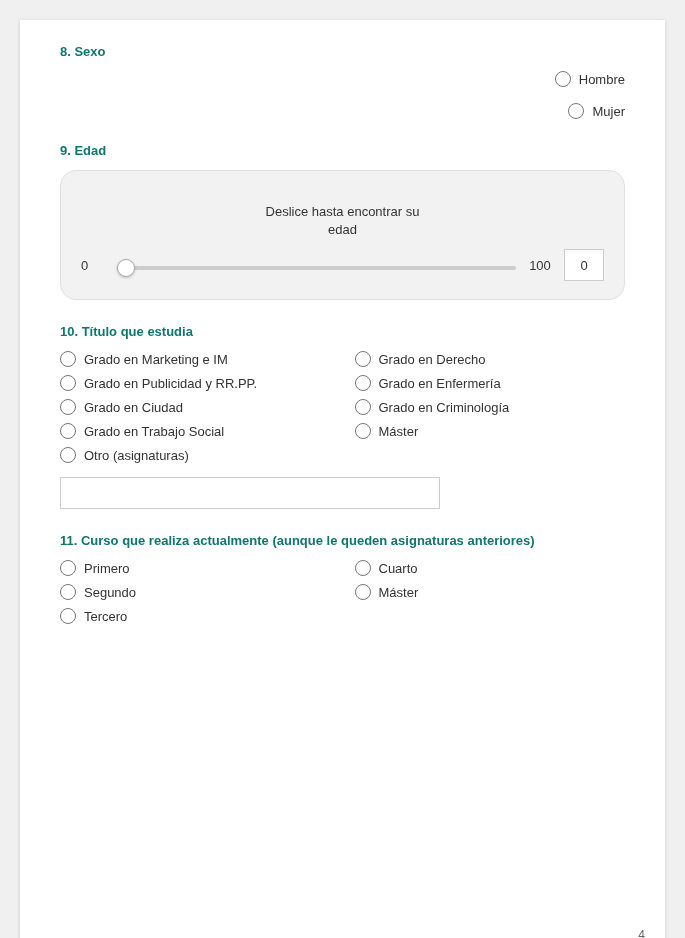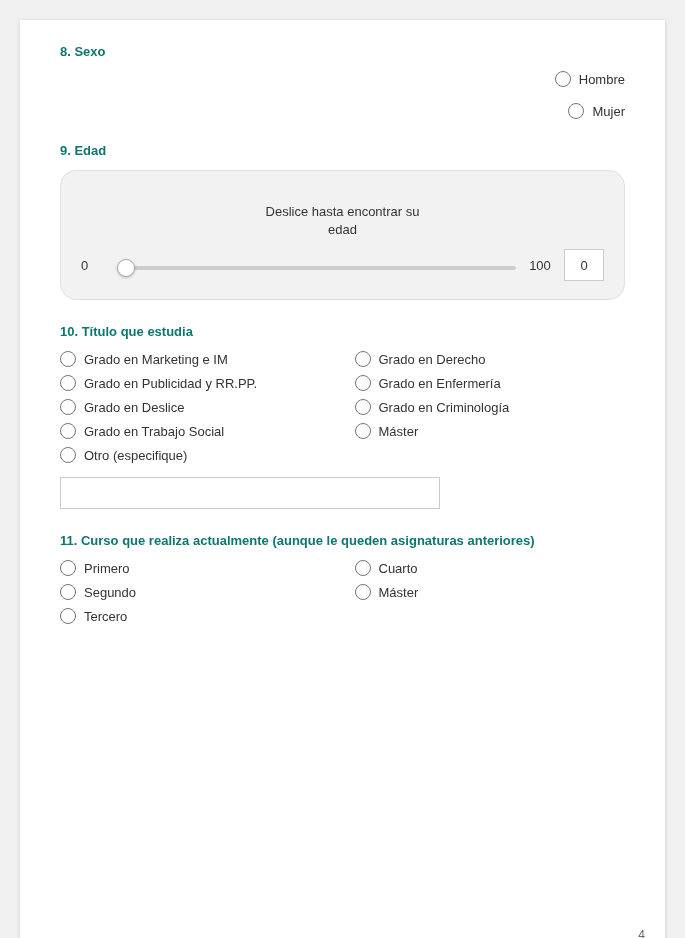--- a/index.html
+++ b/index.html
@@ -219,40 +219,40 @@
         <input type="radio" name="q10" value="publicidad" style="">
         <span>Grado en Publicidad y RR.PP.</span>
       </label>
       <label class="radio-item">
         <input type="radio" name="q10" value="enfermeria" style="">
         <span>Grado en Enfermería</span>
       </label>
 
       <label class="radio-item">
         <input type="radio" name="q10" value="turismo" style="">
-        <span>Grado en Deslice</span>
+        <span>Grado en Ciudad</span>
       </label>
       <label class="radio-item">
         <input type="radio" name="q10" value="criminologia" style="">
         <span>Grado en Criminología</span>
       </label>
 
       <label class="radio-item">
         <input type="radio" name="q10" value="trabajosocial" style="">
         <span>Grado en Trabajo Social</span>
       </label>
 
       <label class="radio-item">
         <input type="radio" name="q10" value="master" style="">
         <span>Máster</span>
       </label>
 
       <label class="radio-item">
         <input type="radio" name="q10" value="otro" style="">
-        <span>Otro (especifique)</span>
+        <span>Otro (asignaturas)</span>
       </label>
       <div></div>
     </div>
     <div class="otro-input-wrapper">
       <input type="text" class="text-input" placeholder="" style="">
     </div>
   </div>
 
   <div class="section">
     <div class="question-label">11. Curso que realiza actualmente (aunque le queden asignaturas anteriores)</div>

